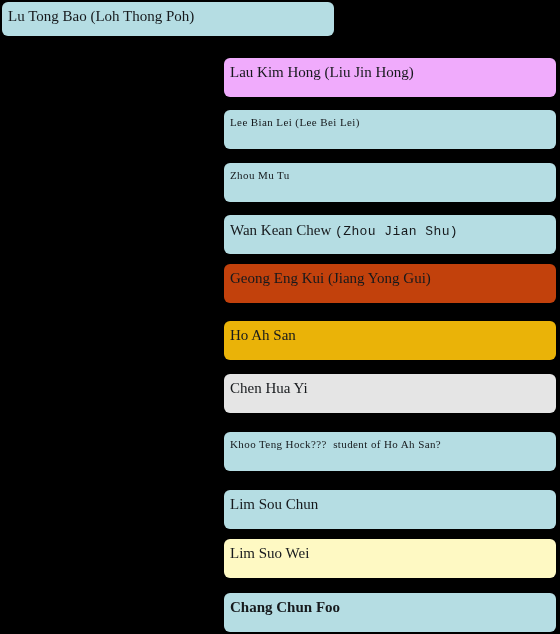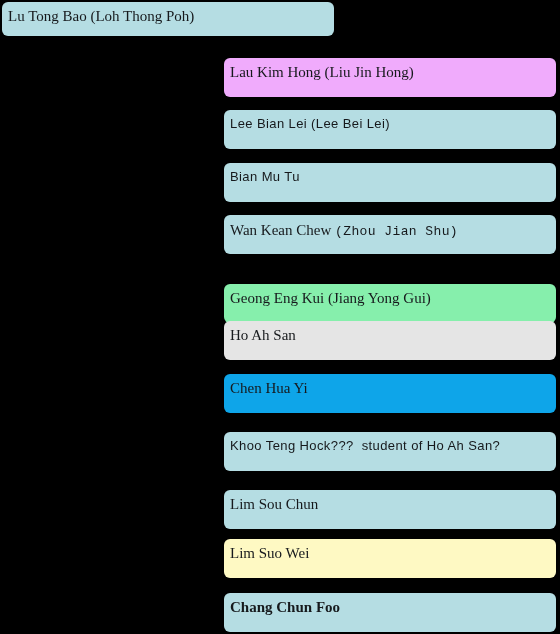--- a/index.html
+++ b/index.html
@@ -45,22 +45,22 @@
     white-space: pre;
     color: #16191c;
   }
 
   .font-serif {
     font-family: "Liberation Serif", serif;
     font-size: 15px;
     letter-spacing: 0px;
   }
   .font-mono {
-    font-family: Liberation Sans, sans-serif;
-    font-size: 13px;
+    font-family: Liberation Serif, serif;
+    font-size: 11px;
     letter-spacing: 0.4px;
   }
 
   .node.root {
     left: 2px;
     top: 2px;
     width: 332px;
     height: 34px;
   }
 
@@ -86,24 +86,24 @@
 
 <div class="canvas" style="background: rgb(0, 0, 0);">
 
   <div class="node root" style="background: rgb(181, 221, 227); left: 2px; top: 2px; width: 332px; height: 34px;">
     <span class="label font-serif" style="color: rgb(22, 25, 28);">Lu Tong Bao (Loh Thong Poh)</span>
   </div>
 
   <div id="children-container">
       <div class="node child" style="top: 58px; background: #f0abfc;"><span class="label font-serif" style="color: rgb(22, 25, 28);">Lau Kim Hong (Liu Jin Hong)</span></div>
       <div class="node child" style="top: 110px; background: rgb(181, 221, 227);"><span class="label font-mono" style="color: rgb(22, 25, 28);">Lee Bian Lei (Lee Bei Lei)</span></div>
-      <div class="node child" style="top: 163px; background: rgb(181, 221, 227);"><span class="label font-mono" style="color: rgb(22, 25, 28);">Bian Mu Tu</span></div>
+      <div class="node child" style="top: 163px; background: rgb(181, 221, 227);"><span class="label font-mono" style="color: rgb(22, 25, 28);">Zhou Mu Tu</span></div>
       <div class="node child" style="top: 215px; background: rgb(181, 221, 227);"><span class="label" style="color: rgb(22, 25, 28);"><span class="seg-serif">Wan Kean Chew </span><span class="seg-mono">(Zhou Jian Shu)</span></span></div>
-      <div class="node child" style="top: 284px; background: #86efac;"><span class="label font-serif" style="color: rgb(22, 25, 28);">Geong Eng Kui (Jiang Yong Gui)</span></div>
-      <div class="node child" style="top: 321px; background: #e5e5e5; padding-left: 28px;"><span class="label font-serif" style="color: rgb(22, 25, 28);">Ho Ah San</span></div>
-      <div class="node child" style="top: 374px; background: #0ea5e9;"><span class="label font-serif" style="color: rgb(22, 25, 28);">Chen Hua Yi</span></div>
+      <div class="node child" style="top: 264px; background: #c2410c;"><span class="label font-serif" style="color: rgb(22, 25, 28);">Geong Eng Kui (Jiang Yong Gui)</span></div>
+      <div class="node child" style="top: 321px; background: #eab308; padding-left: 28px;"><span class="label font-serif" style="color: rgb(22, 25, 28);">Ho Ah San</span></div>
+      <div class="node child" style="top: 374px; background: #e5e5e5;"><span class="label font-serif" style="color: rgb(22, 25, 28);">Chen Hua Yi</span></div>
       <div class="node child" style="top: 432px; background: rgb(181, 221, 227);"><span class="label font-mono" style="color: rgb(22, 25, 28);">Khoo Teng Hock???  student of Ho Ah San?</span></div>
       <div class="node child" style="top: 490px; background: rgb(181, 221, 227);"><span class="label font-serif" style="color: rgb(22, 25, 28);">Lim Sou Chun</span></div>
       <div class="node child" style="top: 539px; background: #fef9c3;"><span class="label font-serif" style="color: rgb(22, 25, 28);">Lim Suo Wei</span></div>
       <div class="node child" style="top: 593px; background: rgb(181, 221, 227); font-weight: bold;"><span class="label font-serif" style="color: rgb(22, 25, 28);">Chang Chun Foo</span></div>
     </div>
 
 </div>
 
 </body></html>

